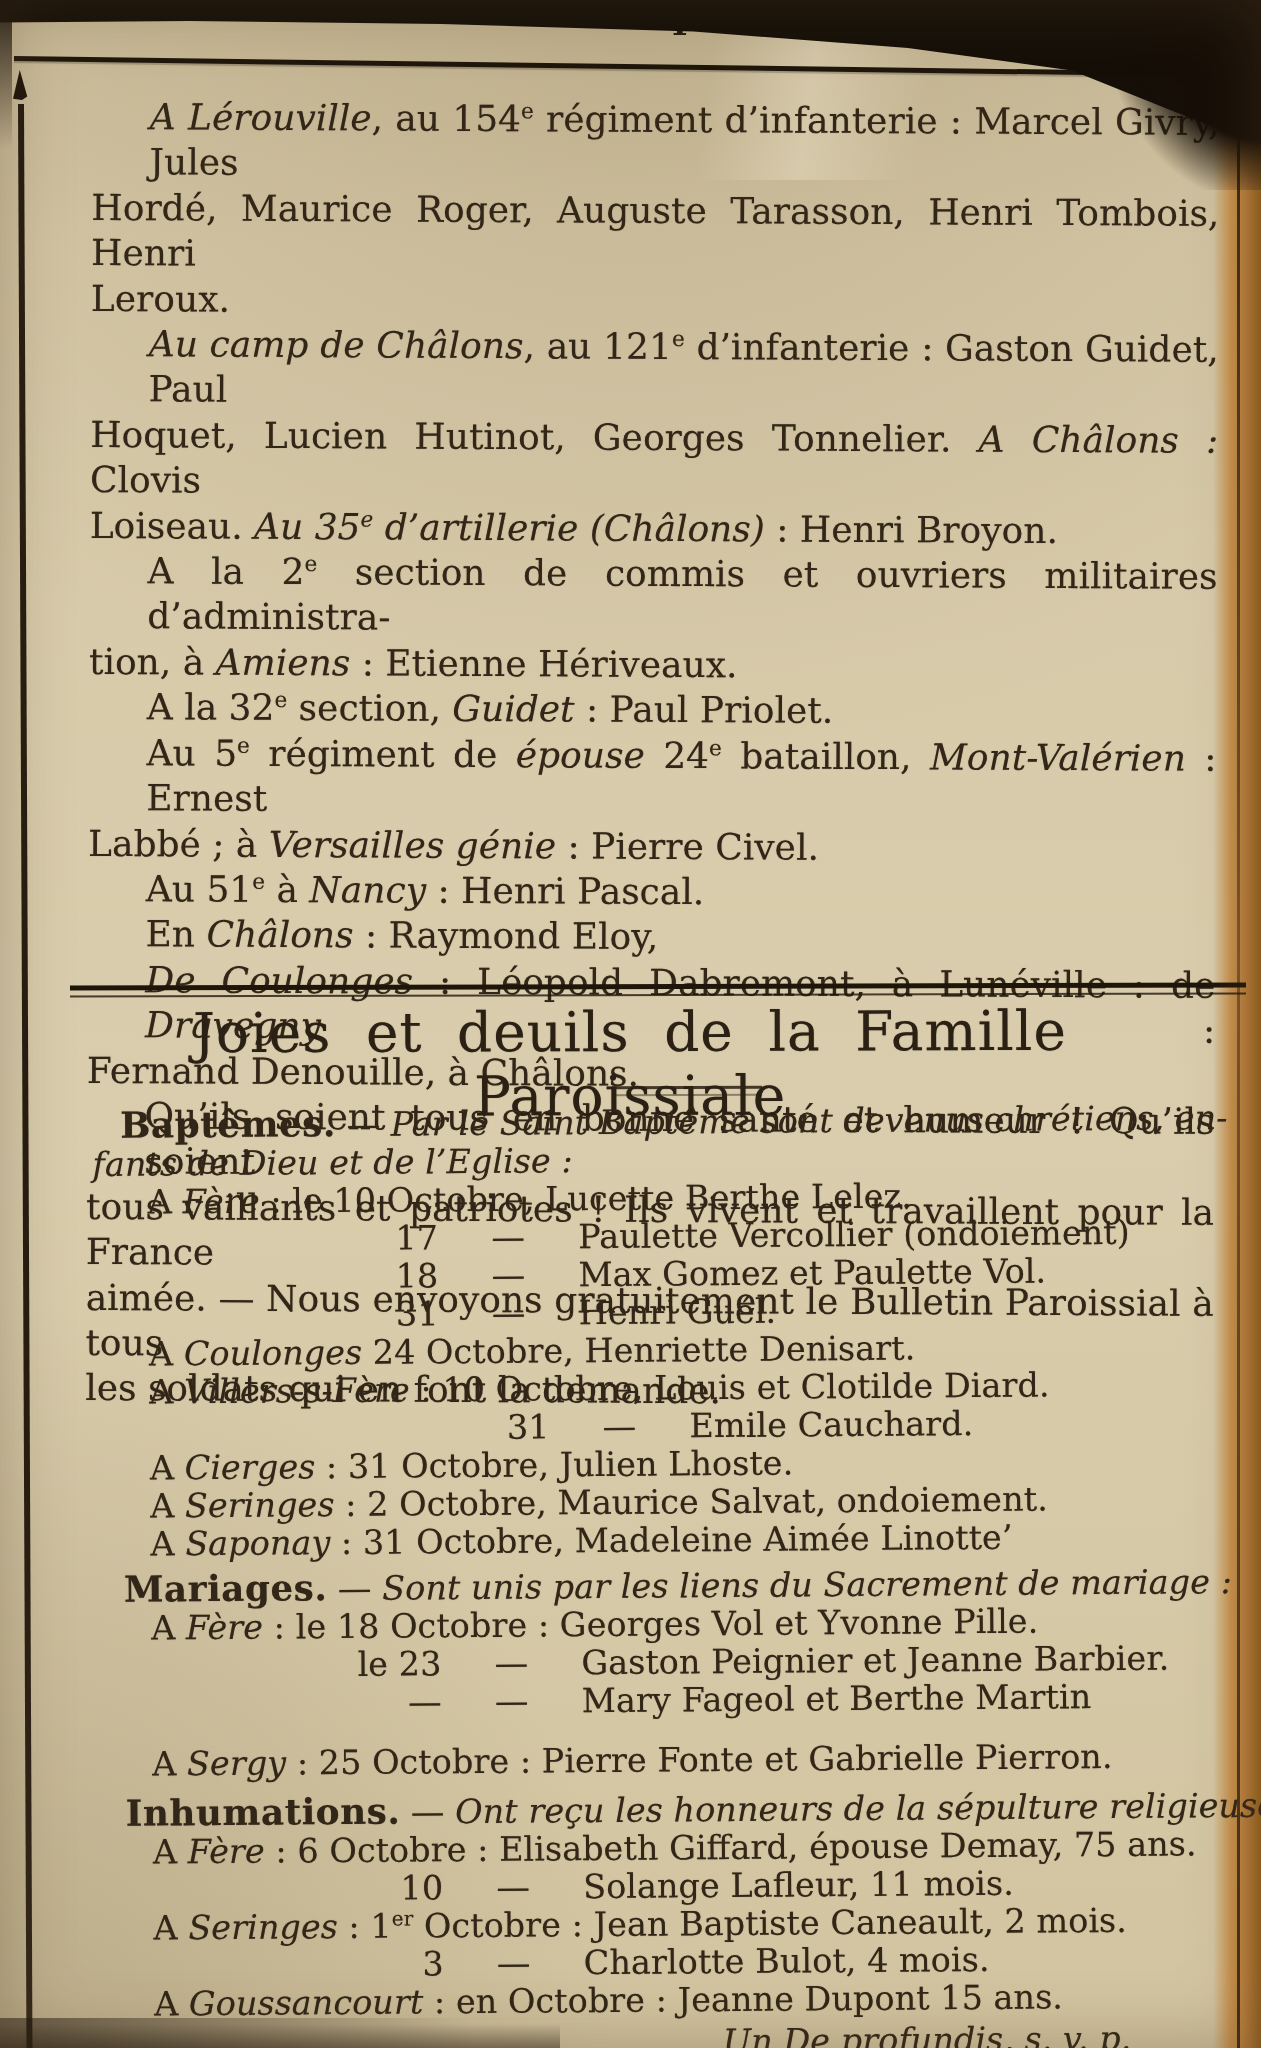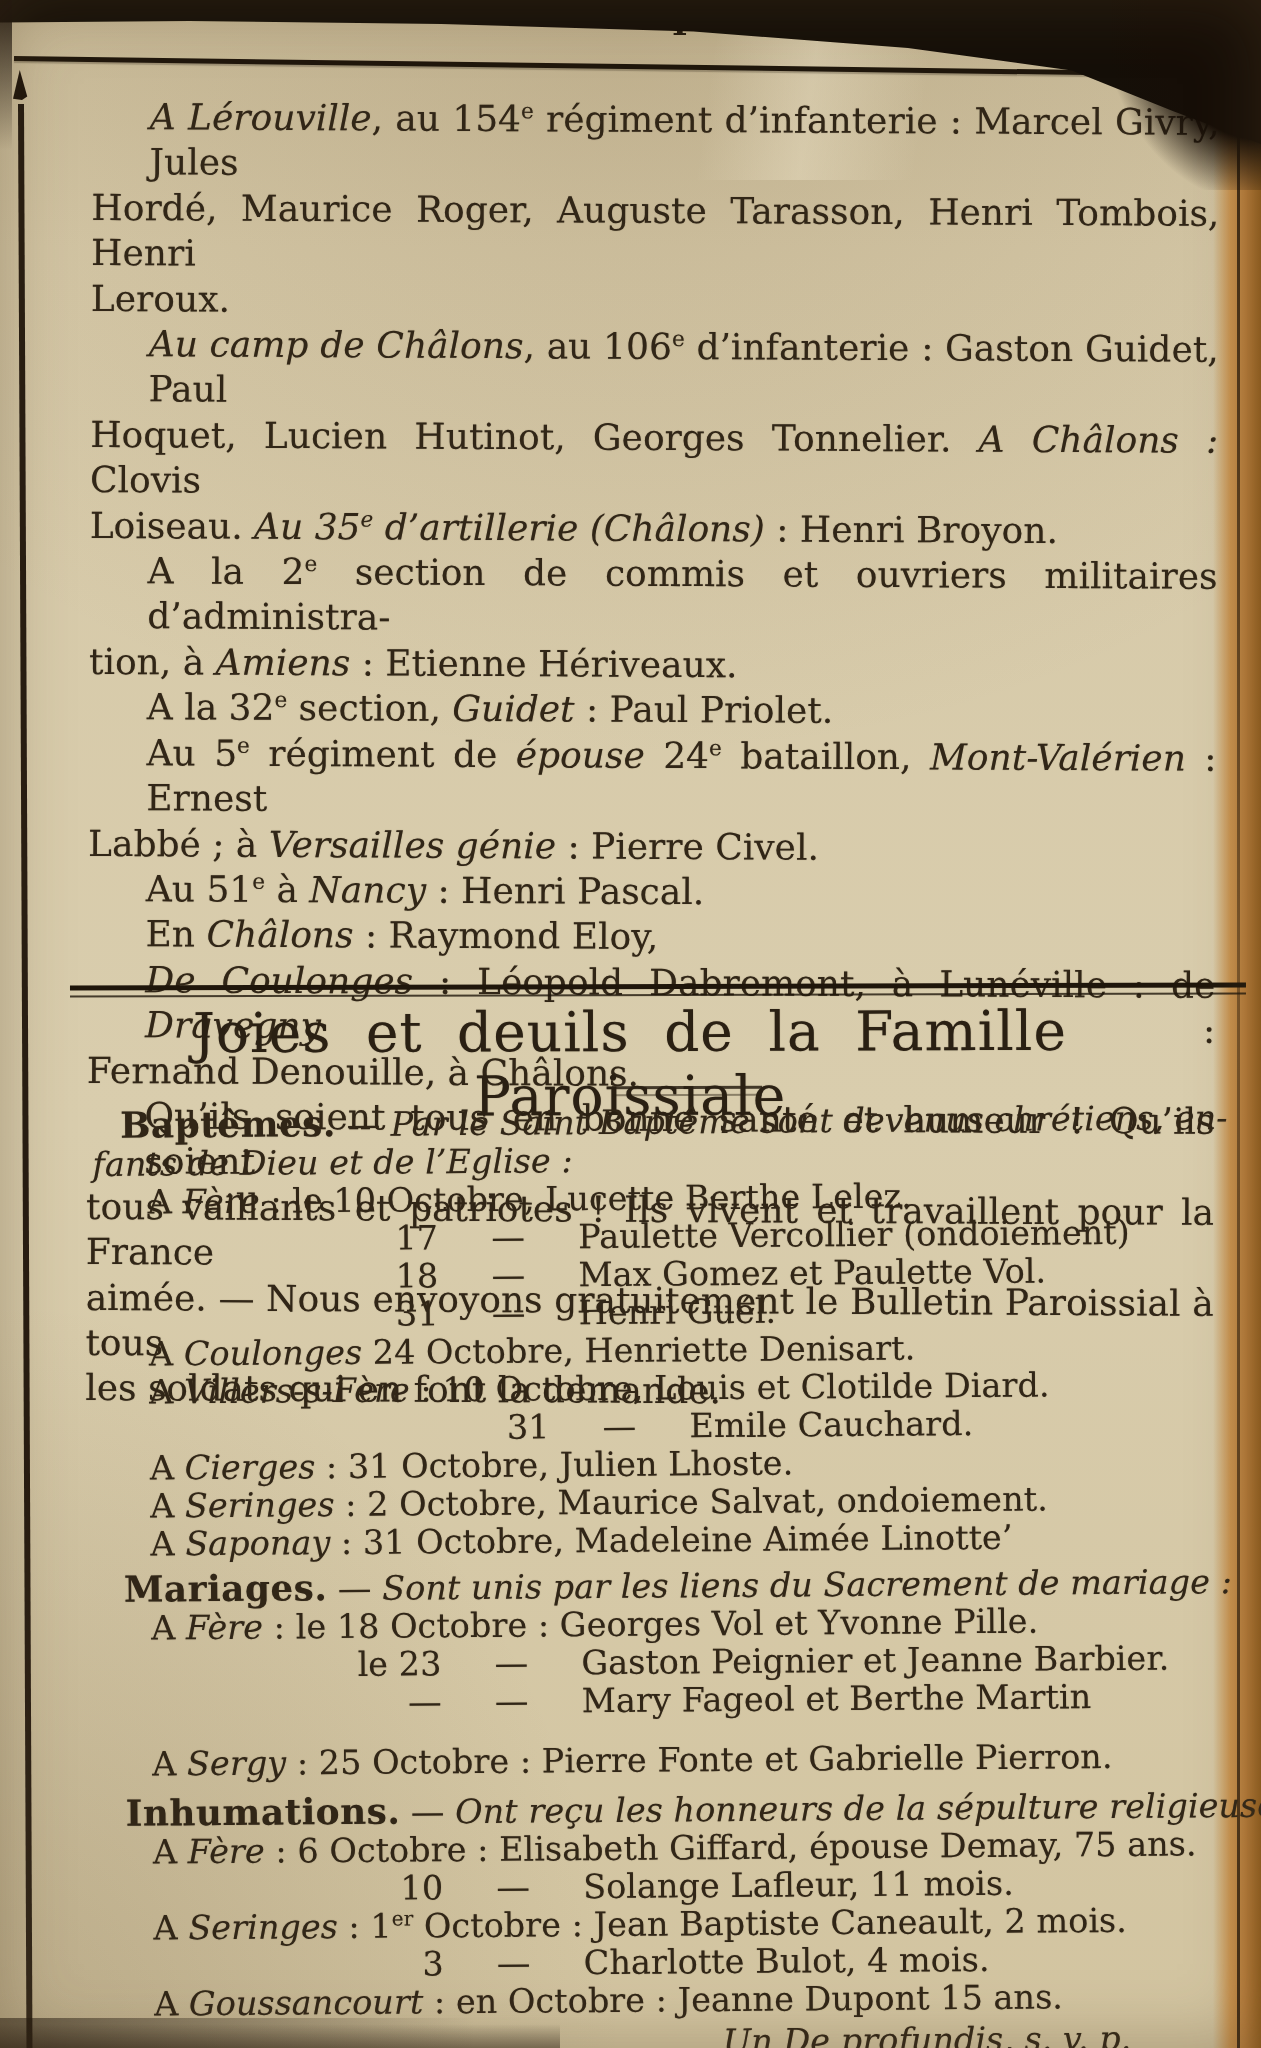--- a/index.html
+++ b/index.html
@@ -93,21 +93,21 @@
 
   <div class="rule-top"></div>
   <div class="rule-left"></div>
   <div class="rule-left-tick"></div>
   <div class="rule-right"></div>
 
   <div id="soldiers" class="ink">
       <div class="line j ind"><span class="ri">A Lérouville</span><span>, au 154</span><span class="rs">e</span><span> régiment d’infanterie : Marcel Givry, Jules</span></div>
       <div class="line j"><span>Hordé, Maurice Roger, Auguste Tarasson, Henri Tombois, Henri</span></div>
       <div class="line "><span>Leroux.</span></div>
-      <div class="line j ind"><span class="ri">Au camp de Châlons</span><span>, au 106</span><span class="rs">e</span><span> d’infanterie : Gaston Guidet, Paul</span></div>
+      <div class="line j ind"><span class="ri">Au camp de Châlons</span><span>, au 121</span><span class="rs">e</span><span> d’infanterie : Gaston Guidet, Paul</span></div>
       <div class="line j"><span>Hoquet, Lucien Hutinot, Georges Tonnelier. </span><span class="ri">A Châlons :</span><span> Clovis</span></div>
       <div class="line "><span>Loiseau. </span><span class="ri">Au 35</span><span class="ri rs">e</span><span class="ri"> d’artillerie (Châlons)</span><span> : Henri Broyon.</span></div>
       <div class="line j ind"><span>A la 2</span><span class="rs">e</span><span> section de commis et ouvriers militaires d’administra-</span></div>
       <div class="line "><span>tion, à </span><span class="ri">Amiens</span><span> : Etienne Hériveaux.</span></div>
       <div class="line ind"><span>A la 32</span><span class="rs">e</span><span> section, </span><span class="ri">Guidet</span><span> : Paul Priolet.</span></div>
       <div class="line j ind"><span>Au 5</span><span class="rs">e</span><span> régiment de </span><span class="ri">épouse</span><span> 24</span><span class="rs">e</span><span> bataillon, </span><span class="ri">Mont-Valérien</span><span> : Ernest</span></div>
       <div class="line "><span>Labbé ; à </span><span class="ri">Versailles génie</span><span> : Pierre Civel.</span></div>
       <div class="line ind"><span>Au 51</span><span class="rs">e</span><span> à </span><span class="ri">Nancy</span><span> : Henri Pascal.</span></div>
       <div class="line ind"><span>En </span><span class="ri">Châlons</span><span> : Raymond Eloy,</span></div>
       <div class="line j ind"><span class="ri">De Coulonges</span><span> : Léopold Dabremont, à Lunéville : de </span><span class="ri">Dravegny</span><span> :</span></div>

